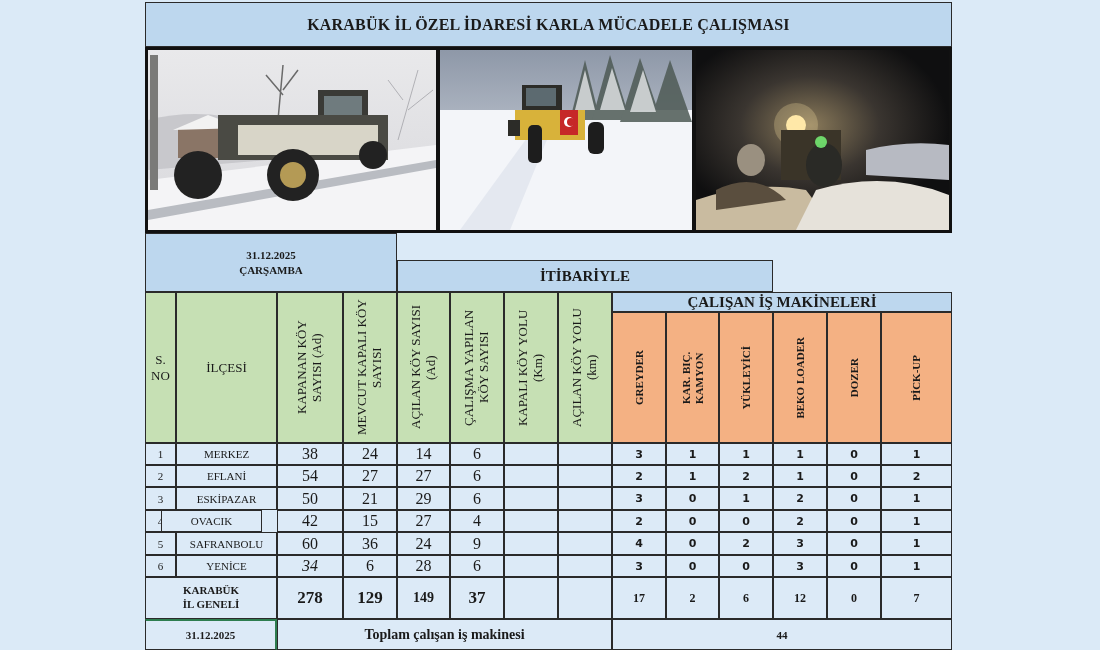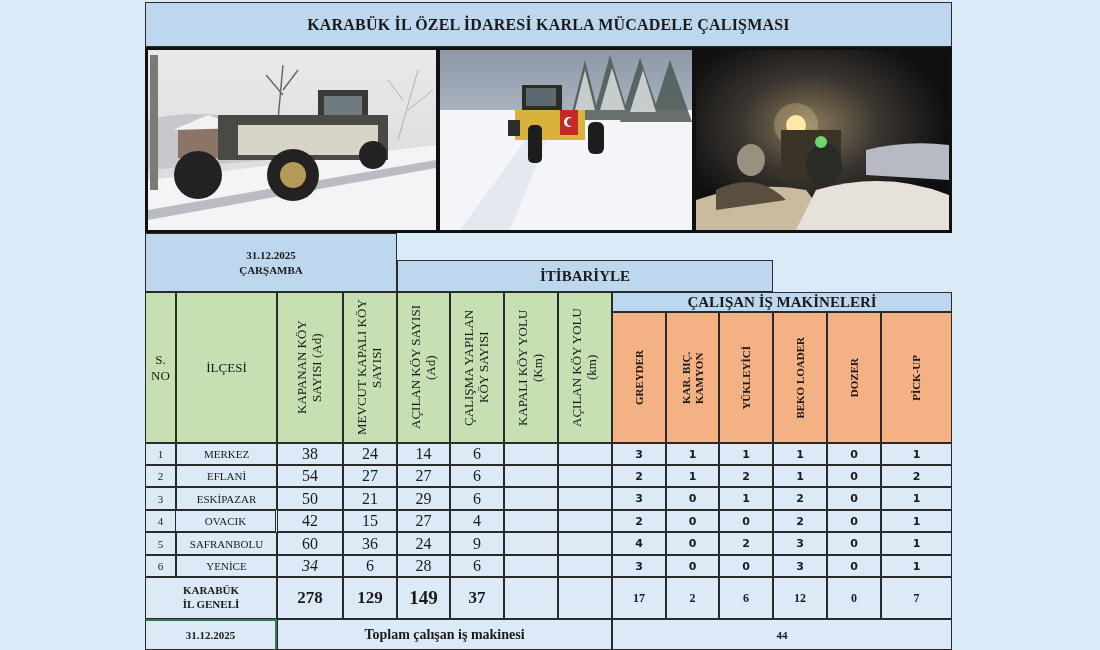--- a/index.html
+++ b/index.html
@@ -212,21 +212,21 @@
         <div class="abs lblue b c cell-num" style="left: 413px; top: 487px; width: 54px; height: 23px;"></div>
         <div class="abs lblue b c cell-mach" style="left: 467px; top: 487px; width: 54px; height: 23px;">3</div>
         <div class="abs lblue b c cell-mach" style="left: 521px; top: 487px; width: 53px; height: 23px;">0</div>
         <div class="abs lblue b c cell-mach" style="left: 574px; top: 487px; width: 54px; height: 23px;">1</div>
         <div class="abs lblue b c cell-mach" style="left: 628px; top: 487px; width: 54px; height: 23px;">2</div>
         <div class="abs lblue b c cell-mach" style="left: 682px; top: 487px; width: 54px; height: 23px;">0</div>
         <div class="abs lblue b c cell-mach" style="left: 736px; top: 487px; width: 71px; height: 23px;">1</div>
       </div>
       <div>
         <div class="abs lblue b c sno" style="left: 0px; top: 510px; width: 31px; height: 22px;">4</div>
-        <div class="abs lblue b c name" style="left: 30px; top: 510px; width: 101px; height: 22px;">OVACIK</div>
+        <div class="abs lblue b c name" style="left: 16px; top: 510px; width: 101px; height: 22px;">OVACIK</div>
         <div class="abs lblue b c cell-num" style="left: 132px; top: 510px; width: 66px; height: 22px;">42</div>
         <div class="abs lblue b c cell-num" style="left: 198px; top: 510px; width: 54px; height: 22px;">15</div>
         <div class="abs lblue b c cell-num" style="left: 252px; top: 510px; width: 53px; height: 22px;">27</div>
         <div class="abs lblue b c cell-num" style="left: 305px; top: 510px; width: 54px; height: 22px;">4</div>
         <div class="abs lblue b c cell-num" style="left: 359px; top: 510px; width: 54px; height: 22px;"></div>
         <div class="abs lblue b c cell-num" style="left: 413px; top: 510px; width: 54px; height: 22px;"></div>
         <div class="abs lblue b c cell-mach" style="left: 467px; top: 510px; width: 54px; height: 22px;">2</div>
         <div class="abs lblue b c cell-mach" style="left: 521px; top: 510px; width: 53px; height: 22px;">0</div>
         <div class="abs lblue b c cell-mach" style="left: 574px; top: 510px; width: 54px; height: 22px;">0</div>
         <div class="abs lblue b c cell-mach" style="left: 628px; top: 510px; width: 54px; height: 22px;">2</div>
@@ -266,21 +266,21 @@
         <div class="abs lblue b c cell-mach" style="left: 736px; top: 555px; width: 71px; height: 22px;">1</div>
       </div>
     </div>
 
   <div class="abs lblue b c bold" style="left:0;top:577px;width:132px;height:42px;flex-direction:column;font-size:11px;line-height:1.25;">
     <span>KARABÜK</span>
     <span>İL GENELİ</span>
   </div>
   <div class="abs lblue b c bold" style="left:132px;top:577px;width:66px;height:42px;font-size:17px;">278</div>
   <div class="abs lblue b c bold" style="left:198px;top:577px;width:54px;height:42px;font-size:17px;">129</div>
-  <div class="abs lblue b c bold" style="left:252px;top:577px;width:53px;height:42px;font-size:19px;">149</div>
+  <div class="abs lblue b c bold" style="left:252px;top:577px;width:53px;height:42px;font-size:14px;">149</div>
   <div class="abs lblue b c bold" style="left:305px;top:577px;width:54px;height:42px;font-size:17px;">37</div>
   <div class="abs lblue b c" style="left:359px;top:577px;width:54px;height:42px;"></div>
   <div class="abs lblue b c" style="left:413px;top:577px;width:54px;height:42px;"></div>
   <div class="abs lblue b c bold" style="left:467px;top:577px;width:54px;height:42px;font-size:12px;">17</div>
   <div class="abs lblue b c bold" style="left:521px;top:577px;width:53px;height:42px;font-size:12px;">2</div>
   <div class="abs lblue b c bold" style="left:574px;top:577px;width:54px;height:42px;font-size:12px;">6</div>
   <div class="abs lblue b c bold" style="left:628px;top:577px;width:54px;height:42px;font-size:12px;">12</div>
   <div class="abs lblue b c bold" style="left:682px;top:577px;width:54px;height:42px;font-size:12px;">0</div>
   <div class="abs lblue b c bold" style="left:736px;top:577px;width:71px;height:42px;font-size:12px;">7</div>
 

